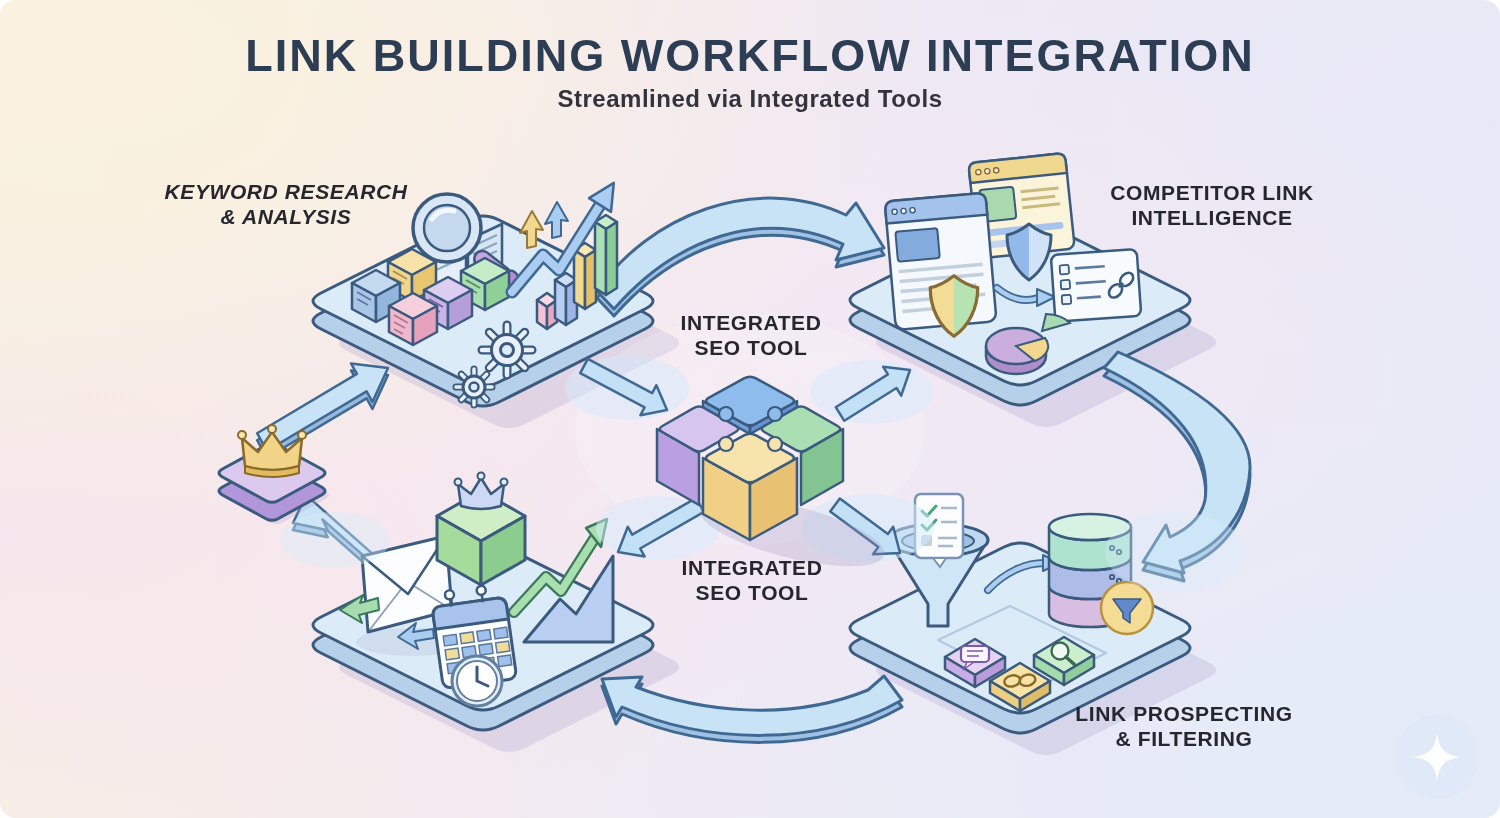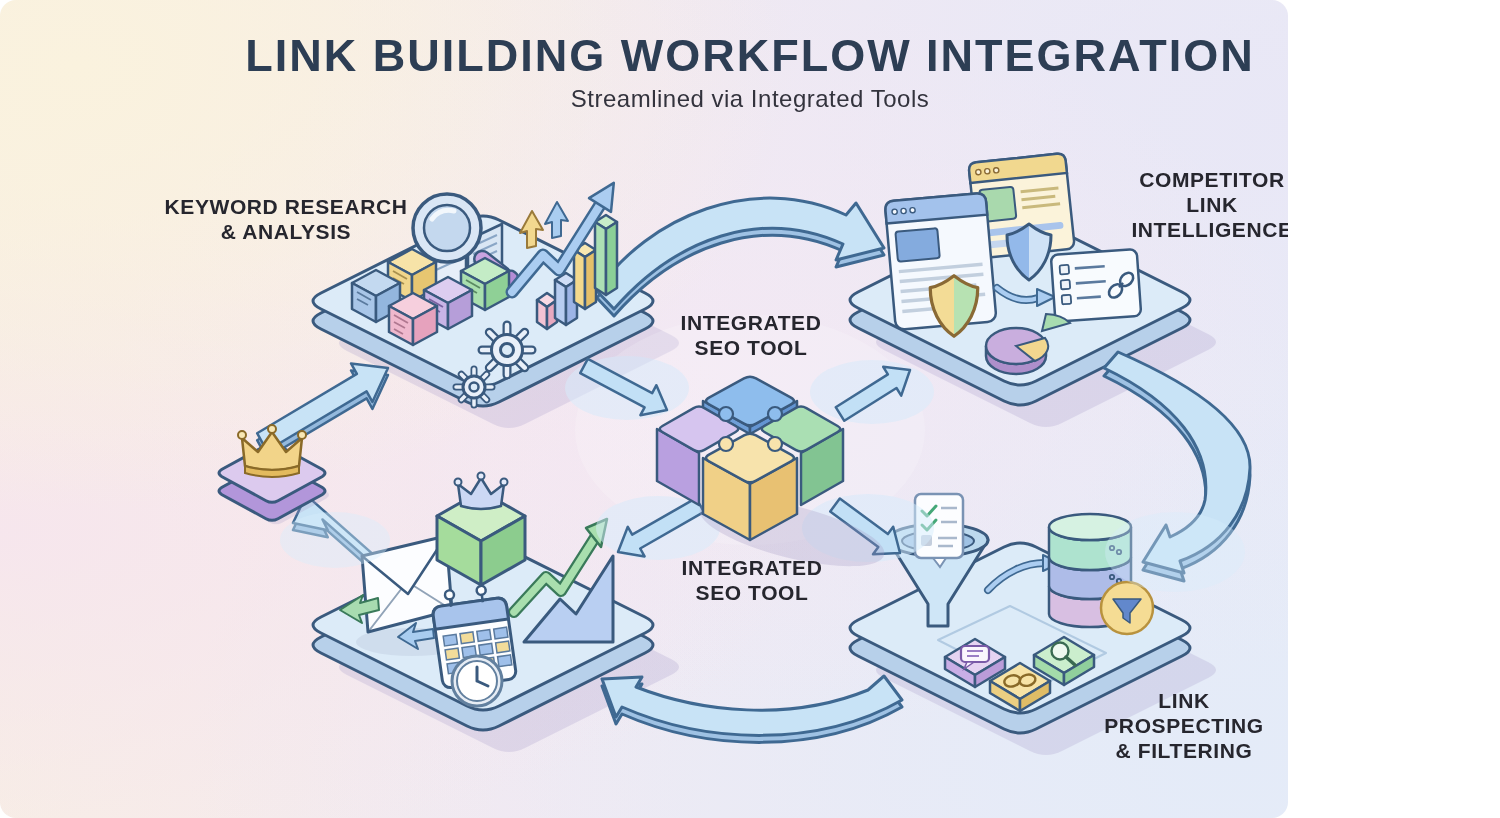--- a/index.html
+++ b/index.html
@@ -1,32 +1,32 @@
 <!DOCTYPE html>
 <html><head>
 <meta charset="utf-8">
 <style>
   html,body { margin:0; padding:0; background:#ffffff; }
   .stage {
-    position:relative; width:1288px; height:818px; overflow:hidden;
+    position:relative; width:1500px; height:818px; overflow:hidden;
     border-radius:16px;
     font-family:"Liberation Sans", sans-serif;
     background:
       radial-gradient(ellipse at 6% 8%,  rgba(250,242,222,1) 0%, rgba(250,242,222,0) 42%),
       radial-gradient(ellipse at 0% 65%, rgba(246,229,238,.9) 0%, rgba(246,229,238,0) 45%),
       radial-gradient(ellipse at 55% 45%, rgba(244,232,243,.8) 0%, rgba(244,232,243,0) 60%),
       radial-gradient(ellipse at 100% 15%, rgba(232,231,246,.95) 0%, rgba(232,231,246,0) 55%),
       radial-gradient(ellipse at 96% 92%, rgba(228,235,248,1) 0%, rgba(228,235,248,0) 60%),
       linear-gradient(100deg, #f8efe2 0%, #f5e9f0 45%, #eaecf7 100%);
   }
   svg { position:absolute; left:0; top:0; }
   .lbl { position:absolute; transform:translate(-50%,-50%); white-space:pre-line;
          text-align:center; }
   .title    { font-size:45px; font-weight:700; color:#2d3e54; letter-spacing:2px; white-space:nowrap; }
-  .subtitle { font-size:24px; font-weight:400; color:#33333d; letter-spacing:.5px; white-space:nowrap; }
+  .subtitle { font-size:24px; font-weight:700; color:#33333d; letter-spacing:.5px; white-space:nowrap; }
   .node     { font-size:21px; font-weight:700; color:#26262e; letter-spacing:.6px; line-height:1.2; }
 </style>
 </head>
 <body>
 
 <div class="stage">
 <svg width="1500" height="818" viewBox="0 0 1500 818">
 
   <g>
     <path d="M -162 -8 Q -178 0 -162 8 L -16 81 Q 0 89 16 81 L 162 8 Q 178 0 162 -8 L 16 -81 Q 0 -89 -16 -81 Z" transform="translate(509,343)" fill="rgba(168,156,200,0.26)"></path>
@@ -408,21 +408,21 @@
   </g>
 
   <g transform="translate(1437,757)">
     <circle r="42" fill="#dce8f7" opacity="0.5"></circle>
     <path d="M 0 -24 C 3 -7 7 -3 24 0 C 7 3 3 7 0 24 C -3 7 -7 3 -24 0 C -7 -3 -3 -7 0 -24 Z" fill="#ffffff" opacity="0.92"></path>
   </g>
 </svg>
 
   <div class="lbl title" style="left:750px;  top:56px;">LINK BUILDING WORKFLOW INTEGRATION</div>
   <div class="lbl subtitle" style="left:750px;  top:99px;">Streamlined via Integrated Tools</div>
-  <div class="lbl node" style="left:286px;  top:219px;">KEYWORD RESEARCH
+  <div class="lbl node" style="left:286px;  top:204px;font-style:italic;">KEYWORD RESEARCH
 &amp; ANALYSIS</div>
   <div class="lbl node" style="left:1212px; top:205px;">COMPETITOR LINK
 INTELLIGENCE</div>
   <div class="lbl node" style="left:751px;  top:335px;">INTEGRATED
 SEO TOOL</div>
   <div class="lbl node" style="left:752px;  top:580px;">INTEGRATED
 SEO TOOL</div>
   <div class="lbl node" style="left:1184px; top:726px;">LINK PROSPECTING
 &amp; FILTERING</div>
 </div>

